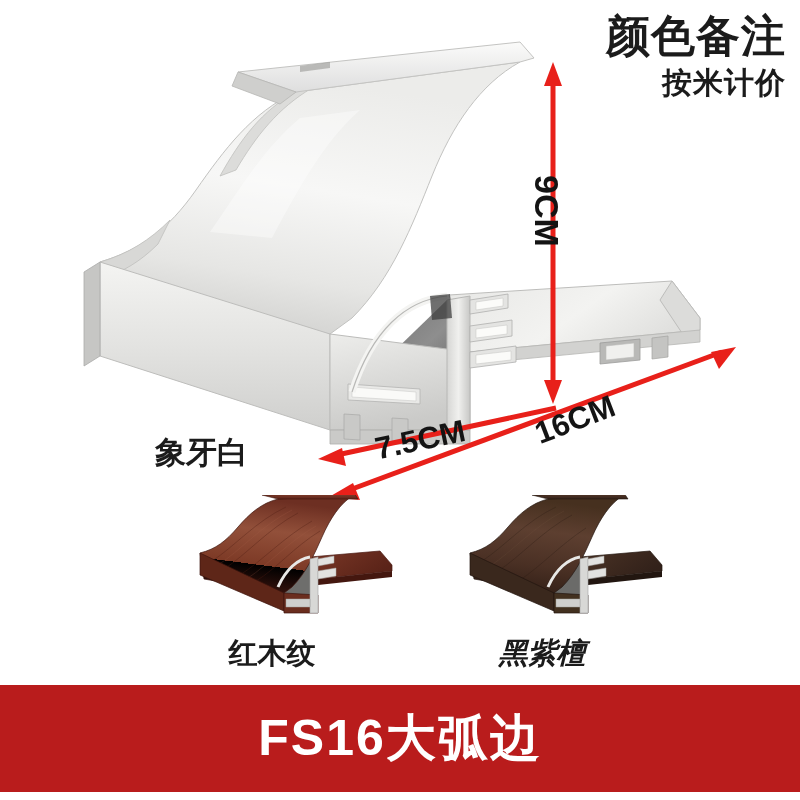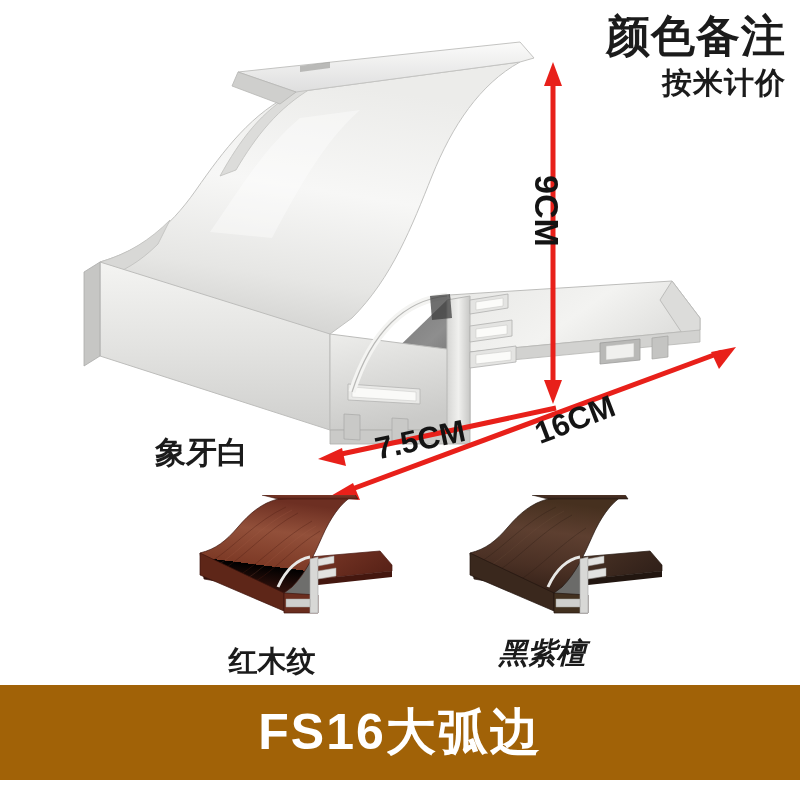--- a/index.html
+++ b/index.html
@@ -21,31 +21,31 @@
 
   
   .dim-label{position:absolute;font-weight:700;color:#141414;white-space:nowrap;}
   #lbl-9cm{left:566px;top:175px;font-size:34px;transform:rotate(90deg);transform-origin:left top;}
   #lbl-75{left:372px;top:432px;font-size:31px;transform:rotate(-12deg);transform-origin:left top;}
   #lbl-16{left:530px;top:418px;font-size:31px;transform:rotate(-21deg);transform-origin:left top;}
 
   
   .swatch-cap{position:absolute;font-size:29px;font-weight:700;color:#1b1b1b;text-align:center;white-space:nowrap;}
   #cap-ivory{left:130px;top:432px;font-size:31px;margin-left:25px;}
-  #cap-red{left:192px;top:634px;width:160px;margin-top:8px;}
+  #cap-red{left:192px;top:634px;width:160px;}
   #cap-black{left:462px;top:634px;width:160px;font-style:italic;}
 
   
   .variant{position:absolute;width:220px;height:130px;}
   #var-red{left:182px;top:495px;}
   #var-black{left:452px;top:495px;}
   .variant svg{display:block;width:220px;height:130px;}
 
   
-  #footer{position:absolute;left:0;top:685px;width:800px;height:95px;background:#a16207;
+  #footer{position:absolute;left:0;top:685px;width:800px;height:107px;background:#b91c1c;
           display:flex;align-items:center;justify-content:center;}
   #footer-text{font-size:50px;font-weight:700;color:#ffffff;letter-spacing:2px;}
 </style>
 </head>
 <body>
 
 <div id="stage">
 
   <div class="hdr">
     <div class="hdr-title">颜色备注</div>

